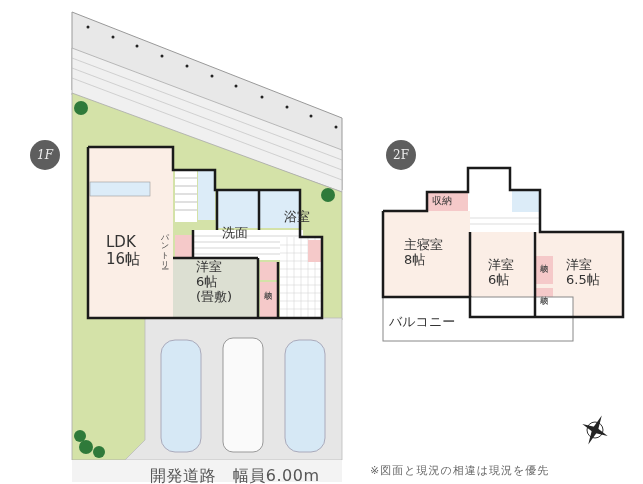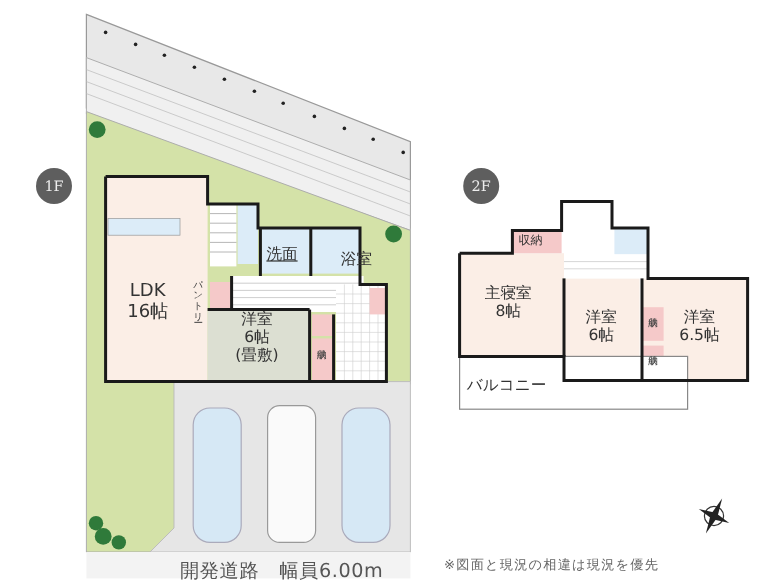--- a/index.html
+++ b/index.html
@@ -1,18 +1,18 @@
 <!DOCTYPE html>
 <html><head>
 <meta charset="utf-8">
 <style>
   html,body{margin:0;padding:0;background:#fff;}
   body{width:643px;height:484px;position:relative;overflow:hidden;font-family:"DejaVu Sans",sans-serif;}
   svg{position:absolute;left:0;top:0;}
-  .lbl{position:absolute;color:#333;text-align:center;line-height:1.15;white-space:nowrap;}
+  .lbl{position:absolute;color:#333;text-align:left;line-height:1.15;white-space:nowrap;}
   .room-lg{font-size:15px;}
   .room-md{font-size:13px;}
   .room-sm{font-size:10px;}
   .badge{position:absolute;width:30px;height:30px;border-radius:50%;background:#5e5e5e;color:#eee;font-family:"DejaVu Serif",serif;font-size:12px;display:flex;align-items:center;justify-content:center;}
   .road{position:absolute;font-size:16px;color:#555;letter-spacing:0.5px;}
   .note{position:absolute;font-size:11px;color:#666;letter-spacing:1px;white-space:nowrap;text-align:right;}
   .vert{writing-mode:vertical-rl;font-size:8px;color:#444;}
 </style>
 </head>
 <body>
@@ -150,28 +150,28 @@
     </g>
   </g>
 
   <g transform="translate(595,430)">
     <circle r="8" fill="none" stroke="#333" stroke-width="1"></circle>
     <polygon points="0,-16 3,0 0,16 -3,0" fill="#222" transform="rotate(25)"></polygon>
     <polygon points="-14,0 0,3 14,0 0,-3" fill="#222" transform="rotate(25)"></polygon>
   </g>
 </svg>
 
-<div class="badge" style="left:30px;top:140px;">1F</div>
+<div class="badge" style="left:30px;top:140px;font-style:italic;">1F</div>
 <div class="badge" style="left:386px;top:140px;">2F</div>
 
 <div class="lbl room-lg" style="left:106px;top:234px;">
   <div>LDK</div>
   <div>16帖</div>
 </div>
-<div class="lbl room-md" style="left:222px;top:206px;text-decoration:underline;">洗面</div>
+<div class="lbl room-md" style="left:222px;top:226px;">洗面</div>
 <div class="lbl room-md" style="left:264px;top:210px;margin-left:20px;">浴室</div>
 <div class="lbl room-md" style="left:196px;top:260px;">
   <div>洋室</div>
   <div>6帖</div>
   <div>(畳敷)</div>
 </div>
 <div class="lbl room-sm vert" style="left:263px;top:285px;">収納</div>
 <div class="lbl vert" style="left:160px;top:228px;">パントリー</div>
 
 <div class="road" style="left:150px;top:466px;">

